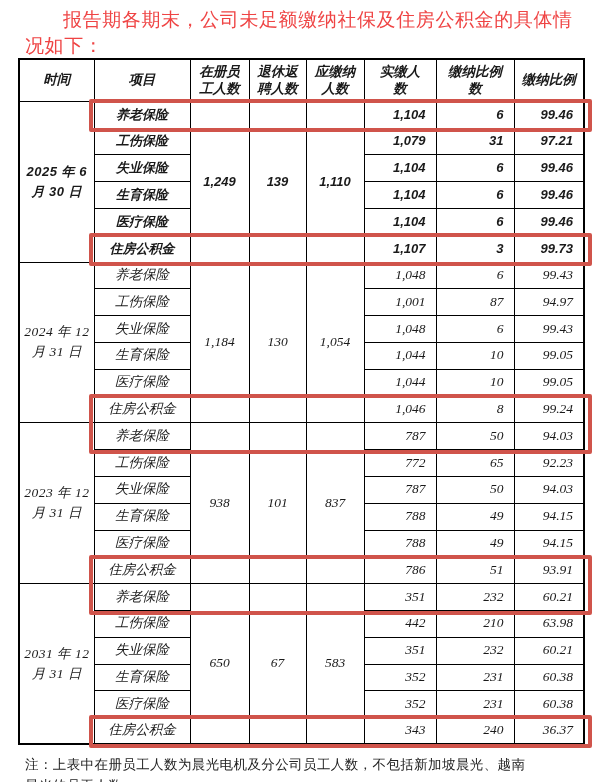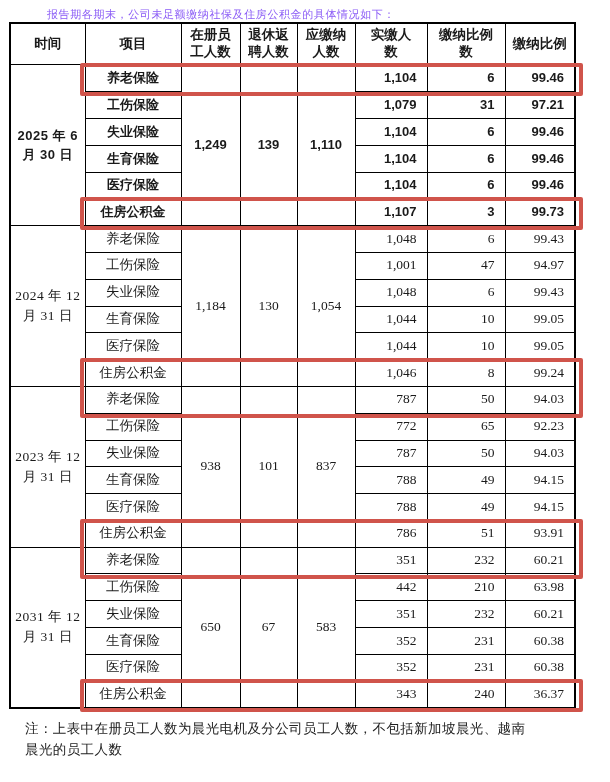--- a/index.html
+++ b/index.html
@@ -5,29 +5,29 @@
   * { box-sizing: border-box; }
   html,body { margin:0; padding:0; background:#ffffff; }
   body {
     width:610px; height:782px; overflow:hidden;
     font-family:"Liberation Serif", serif; color:#1a1a1a;
   }
   .page { position:relative; width:610px; height:782px; background:#fff; }
 
   .intro {
     margin:7px 0 0 25px; width:560px;
-    text-indent:2em; font-size:11px; line-height:1.35;
-    letter-spacing:0.6px; color:#8b5cf6; font-weight:500;
+    text-indent:2em; font-size:19px; line-height:1.35;
+    letter-spacing:0.6px; color:#ef4444; font-weight:500;
   }
   .unit {
     width:565px; margin:9px 0 5px 25px; padding-right:4px;
     text-align:right; font-size:13.5px; letter-spacing:1px; color:#222;
   }
 
-  .twrap { position:relative; margin-left:9px; width:565px; overflow:visible; }
+  .twrap { position:relative; margin-left:18px; width:565px; overflow:visible;font-style:italic; }
 
   table { border-collapse:collapse; table-layout:fixed; width:565px; border:2px solid #000; }
   td {
     border:1px solid #000; padding:0; height:26.8px;
     text-align:center; vertical-align:middle;
     font-size:13.5px; line-height:1.25; overflow:hidden;
   }
   tr.hdr td {
     height:42px; font-weight:bold;
     font-family:"Liberation Sans", sans-serif; font-size:13.5px;
@@ -166,21 +166,21 @@
           <td rowspan="6">1,184</td>
           <td rowspan="6">130</td>
           <td rowspan="6">1,054</td>
           <td class="num">1,048</td>
           <td class="num">6</td>
           <td class="num">99.43</td>
         </tr>
         <tr>
           <td>工伤保险</td>
           <td class="num">1,001</td>
-          <td class="num">47</td>
+          <td class="num">87</td>
           <td class="num">94.97</td>
         </tr>
         <tr>
           <td>失业保险</td>
           <td class="num">1,048</td>
           <td class="num">6</td>
           <td class="num">99.43</td>
         </tr>
         <tr>
           <td>生育保险</td>

